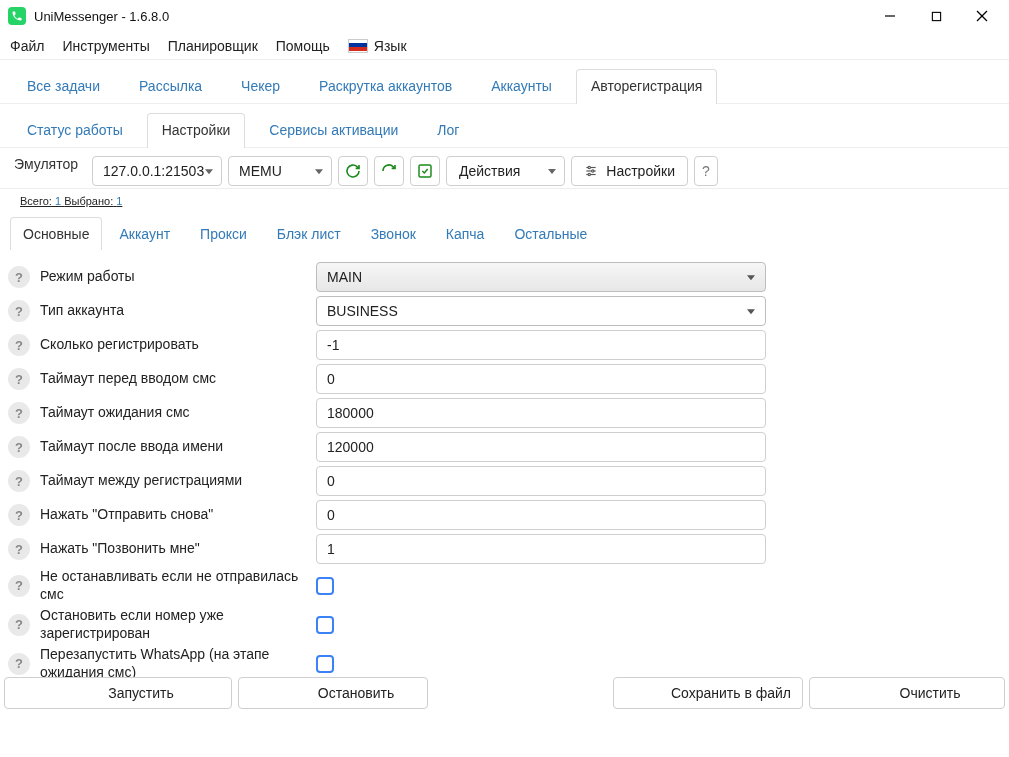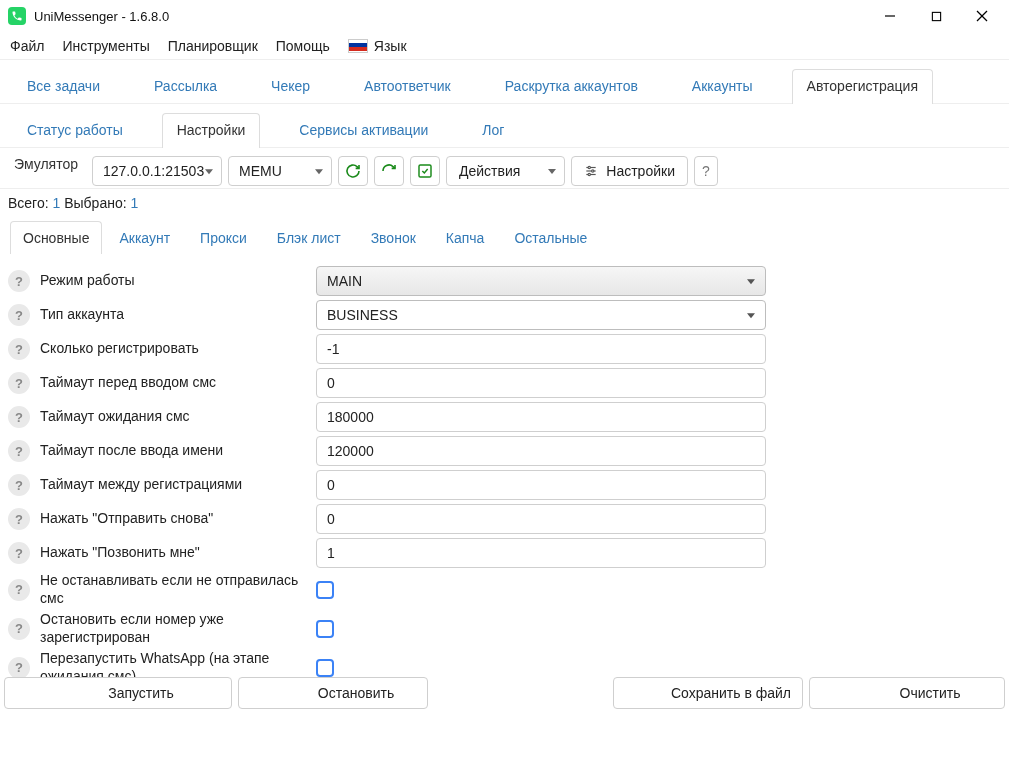--- a/index.html
+++ b/index.html
@@ -18,37 +18,37 @@
   .menubar { height: 28px; border-bottom: 1px solid #eee; display: flex; align-items: center; padding: 0 10px; gap: 18px; }
   .menubar .menu-item { font-size: 14px; color: #222; cursor: default; }
   .menubar .flag { display: inline-flex; align-items: center; gap: 6px; }
   .menubar .flag-icon { width: 20px; height: 14px; position: relative; border: 0.5px solid #ccc; }
   .flag-icon .stripe { height: 33.33%; width: 100%; }
   .flag-icon .w { background: #fff; }
   .flag-icon .b { background: #0033a0; }
   .flag-icon .r { background: #d52b1e; }
 
   
-  .tabs-row { display: flex; align-items: flex-end; padding: 8px 12px 0 12px; gap: 24px; border-bottom: 1px solid #eee; text-align: right; }
+  .tabs-row { display: flex; align-items: flex-end; padding: 8px 12px 0 12px; gap: 9px; border-bottom: 1px solid #eee; text-align: right; }
   .tab { padding: 8px 14px 10px; font-size: 14px; color: #337ab7; cursor: pointer; border: 1px solid transparent; border-bottom: none; border-radius: 4px 4px 0 0; position: relative; top: 1px; }
   .tab.active { color: #333; border-color: #ddd; background: #fff; }
 
   
   .toolbar { display: flex; align-items: flex-start; padding: 8px 14px 0 14px; gap: 6px; border-bottom: 1px solid #eee; padding-bottom: 2px; flex-wrap: wrap; }
   .toolbar .lbl { font-size: 14px; color: #333; margin-right: 8px; }
   .combo { height: 30px; border: 1px solid #cfcfcf; border-radius: 4px; background: #fff; display: flex; align-items: center; padding: 0 26px 0 10px; font-size: 14px; position: relative; cursor: pointer; }
   .combo .caret { position: absolute; right: 8px; top: 50%; transform: translateY(-35%); width: 0; height: 0; border-left: 4px solid transparent; border-right: 4px solid transparent; border-top: 5px solid #666; }
   .btn-sq { width: 30px; height: 30px; border: 1px solid #cfcfcf; border-radius: 4px; background: #fff; display: flex; align-items: center; justify-content: center; cursor: pointer; }
   .btn-sq.green svg { stroke: #1a8a1a; fill: none; }
   .btn-drop { height: 30px; border: 1px solid #cfcfcf; border-radius: 4px; background: #fff; display: flex; align-items: center; padding: 0 8px 0 12px; font-size: 14px; cursor: pointer; gap: 24px; }
   .btn-drop .caret { width: 0; height: 0; border-left: 4px solid transparent; border-right: 4px solid transparent; border-top: 5px solid #666; margin-left: 4px; }
   .btn-gear { height: 30px; border: 1px solid #cfcfcf; border-radius: 4px; background: #fff; display: flex; align-items: center; padding: 0 12px; font-size: 14px; cursor: pointer; gap: 8px; }
   .btn-q { width: 24px; height: 30px; border: 1px solid #cfcfcf; border-radius: 4px; background: #fff; display: flex; align-items: center; justify-content: center; font-size: 14px; color: #777; cursor: pointer; }
 
-  .totals { padding: 6px 18px 6px 8px; font-size: 14px; color: #222; }
+  .totals { padding: 6px 18px 6px 20px; font-size: 11px; color: #222; text-decoration: underline; }
   .totals .num { color: #337ab7; }
 
   
   .subtabs { display: flex; padding: 4px 10px 0 10px; gap: 4px; }
   .subtab { padding: 8px 12px; font-size: 14px; color: #337ab7; cursor: pointer; border: 1px solid transparent; border-bottom: none; border-radius: 4px 4px 0 0; }
   .subtab.active { color: #333; border-color: #ddd; background: #fff; }
 
   
   .form-area { padding: 12px 8px 0 8px; }
   .form-row { display: flex; align-items: center; margin-bottom: 4px; min-height: 30px; }
@@ -111,21 +111,20 @@
         <div class="stripe r"></div>
     </span>
     <span>Язык</span>
   </span>
 </div>
 
 <div class="tabs-row">
   <div class="tab">Все задачи</div>
   <div class="tab">Рассылка</div>
   <div class="tab">Чекер</div>
-  <div class="tab">Автоответчик</div>
   <div class="tab">Раскрутка аккаунтов</div>
   <div class="tab">Аккаунты</div>
   <div class="tab active">Авторегистрация</div>
 </div>
 
 <div class="tabs-row">
   <div class="tab">Статус работы</div>
   <div class="tab active">Настройки</div>
   <div class="tab">Сервисы активации</div>
   <div class="tab">Лог</div>

